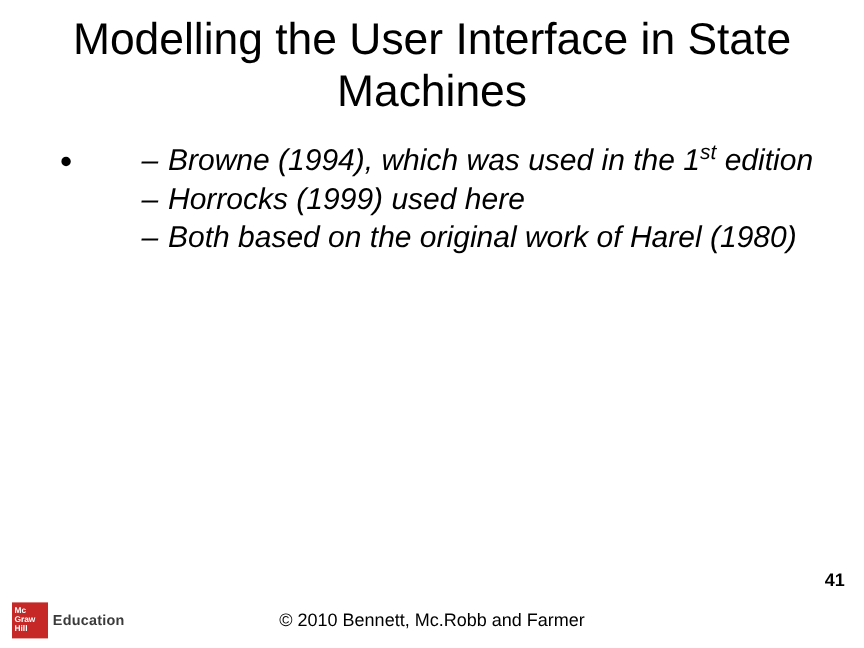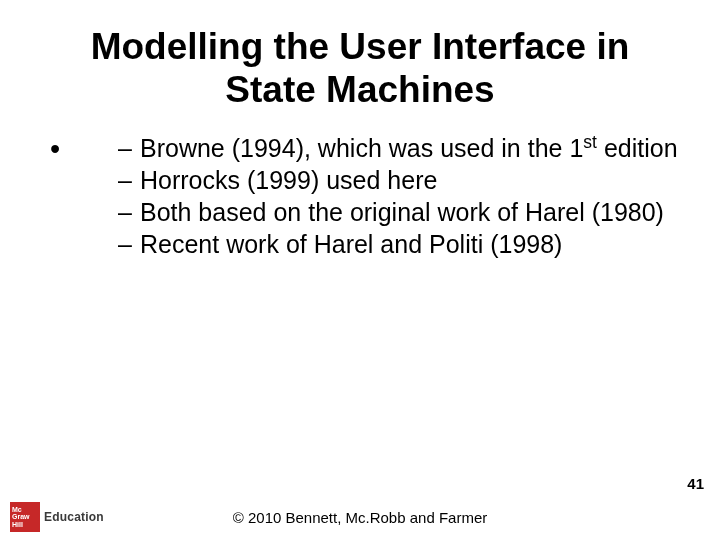--- a/index.html
+++ b/index.html
@@ -13,23 +13,23 @@
   }
   .slide {
     width: 100%;
     height: 100%;
     padding: 12px 20px 0 20px;
     position: relative;
   }
   .title {
     text-align: center;
     font-size: 37px;
-    font-weight: 700;
+    font-weight: 400;
     line-height: 1.15;
-    margin: 14px 40px 22px 40px;
+    margin: 0 40px 22px 40px;
     color: #000;
   }
   .level1 {
     list-style: none;
     margin: 0 0 0 30px;
   }
   .level1 > li {
     font-size: 29px;
     color: #000;
     line-height: 1.15;
@@ -40,20 +40,21 @@
   .level1 > li::before {
     content: "•";
     position: absolute;
     left: 0;
     top: 0;
     font-size: 29px;
   }
   .level2 {
     list-style: none;
     margin: 4px 0 0 40px;
+    font-style: italic;
   }
   .level2 > li {
     font-size: 25px;
     color: #000;
     line-height: 1.2;
     margin-bottom: 2px;
     position: relative;
     padding-left: 22px;
   }
   .level2 > li::before {
@@ -119,21 +120,20 @@
   <h1 class="title">Modelling the User Interface in State Machines</h1>
 
   <ul class="level1">
     <li>
       <ul class="level2">
         <li>
           <span>Browne (1994), which was used in the 1</span><sup>st</sup><span> edition</span>
         </li>
         <li>Horrocks (1999) used here</li>
         <li>Both based on the original work of Harel (1980)</li>
-        <li>Recent work of Harel and Politi (1998)</li>
       </ul>
     </li>
   </ul>
 
   <div class="page-number">41</div>
 
   <div class="copyright">© 2010 Bennett, Mc.Robb and Farmer</div>
 
   <div class="logo">
     <div class="logo-box">

